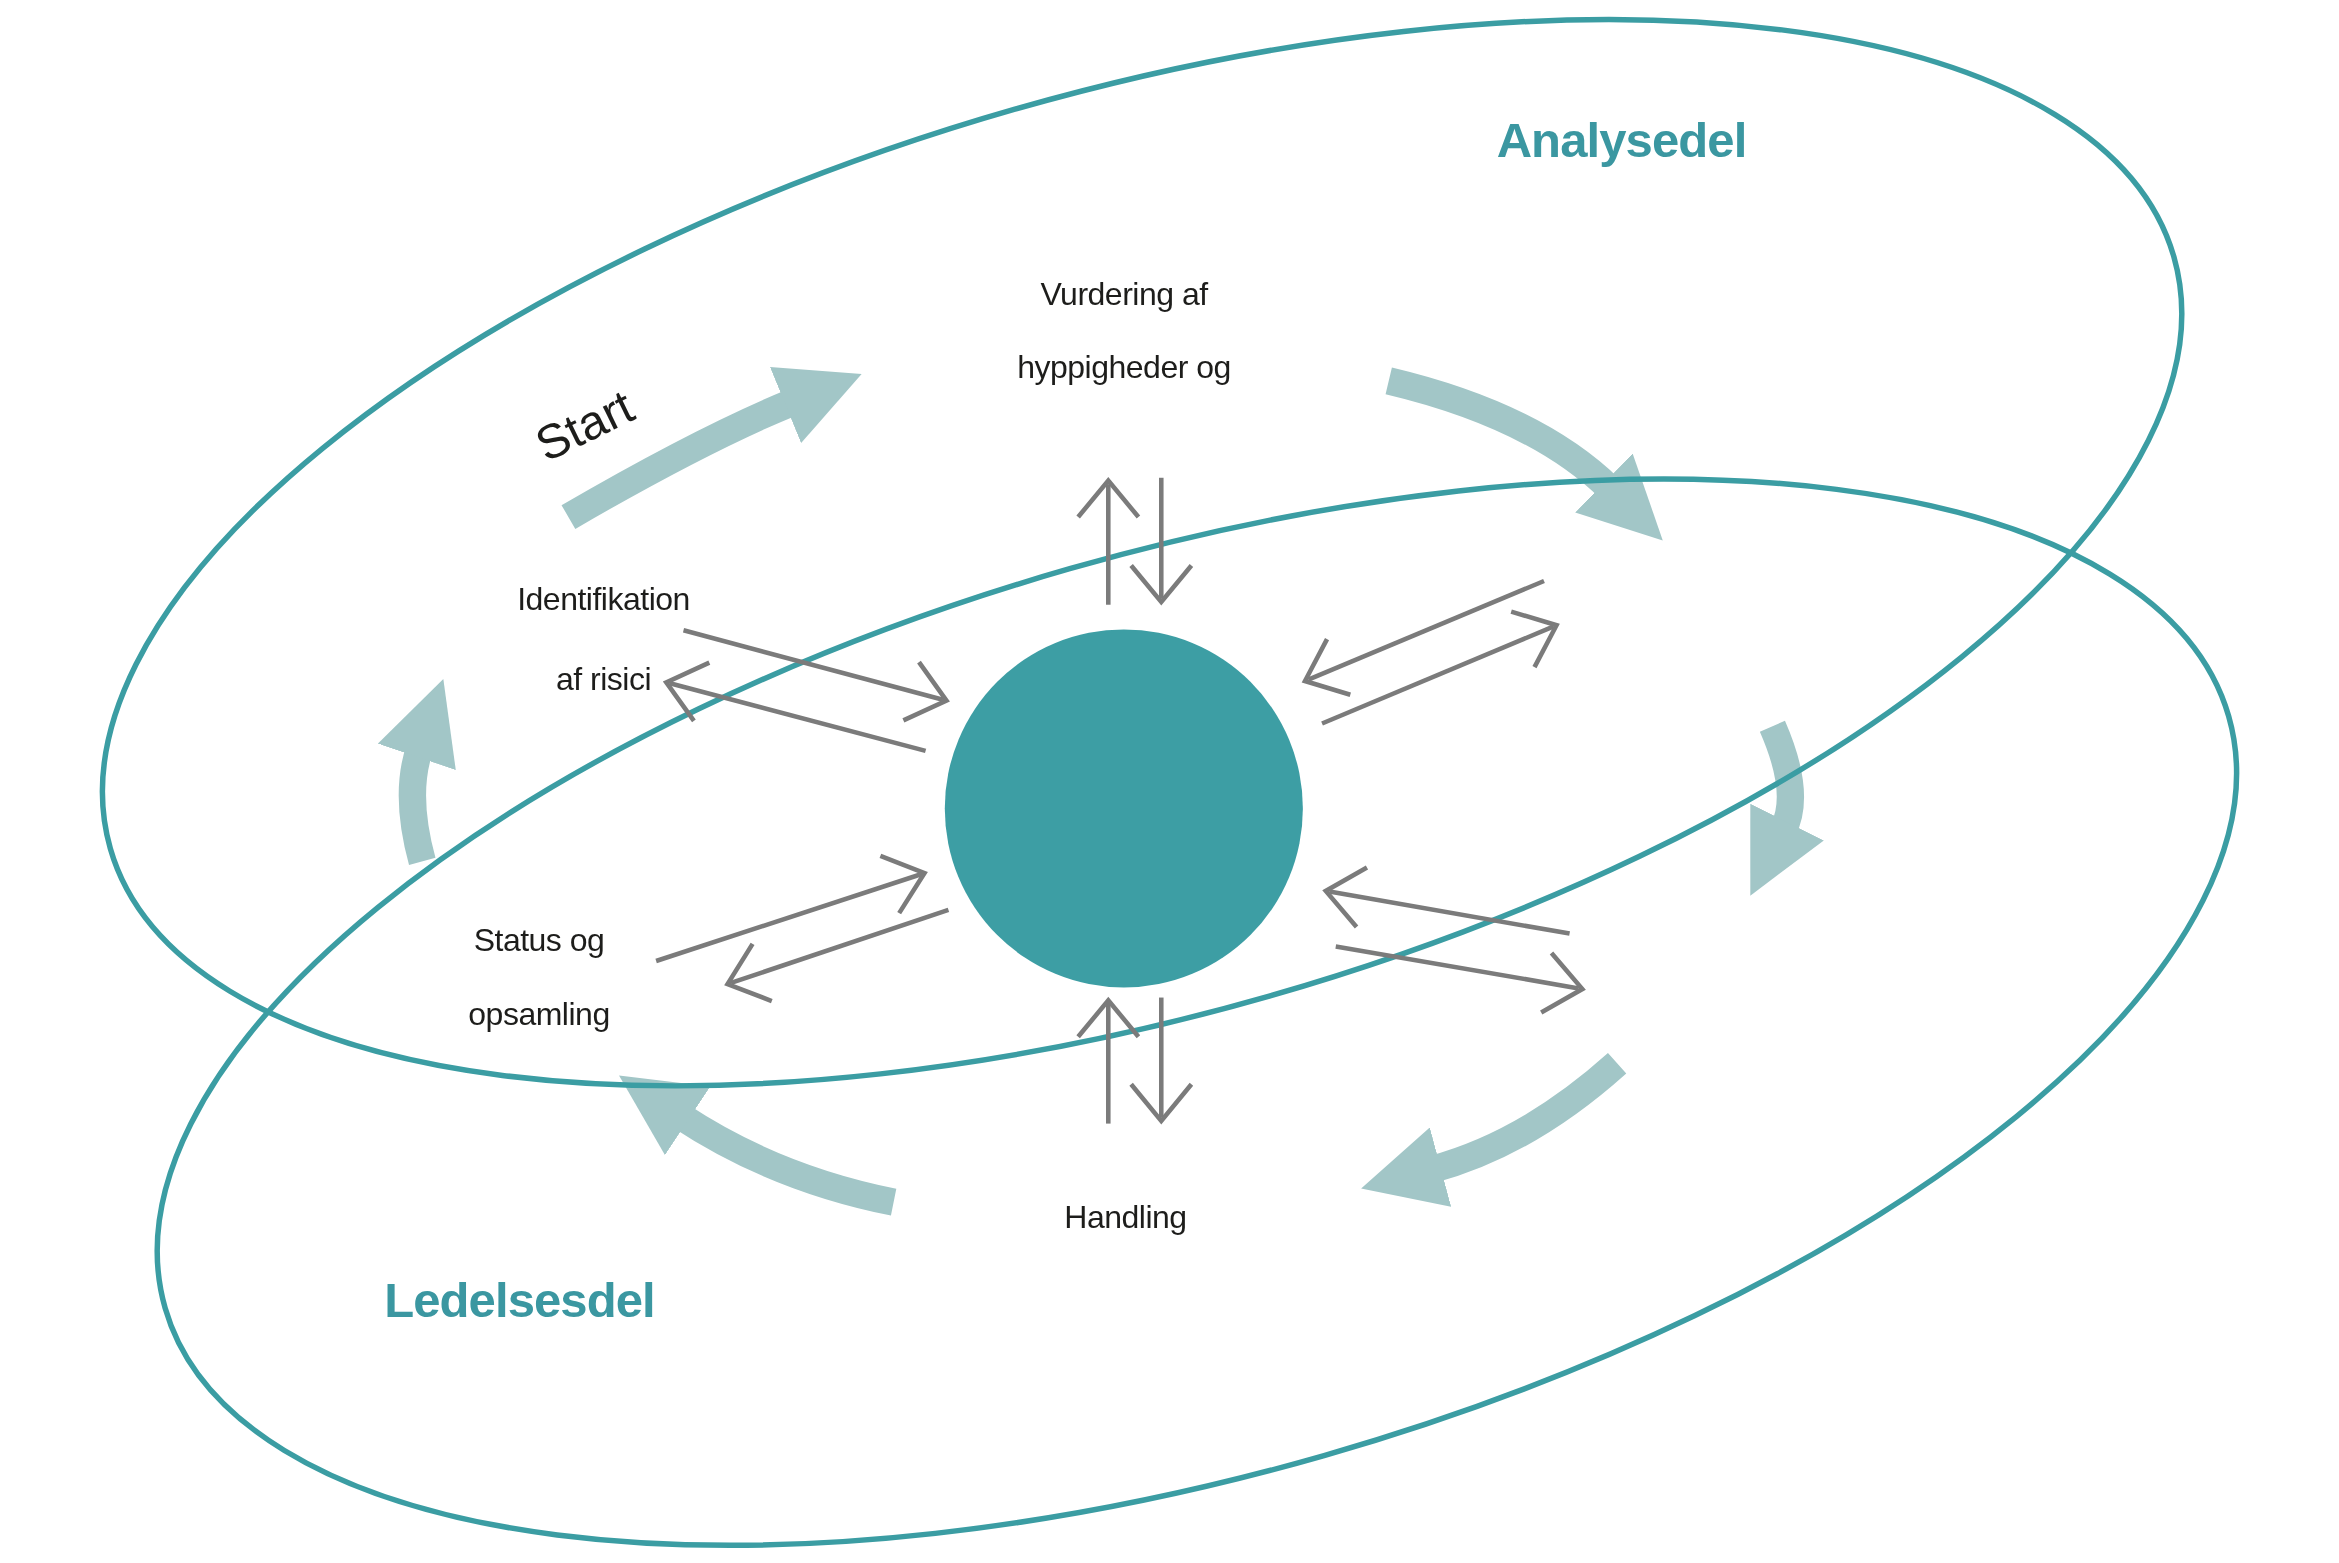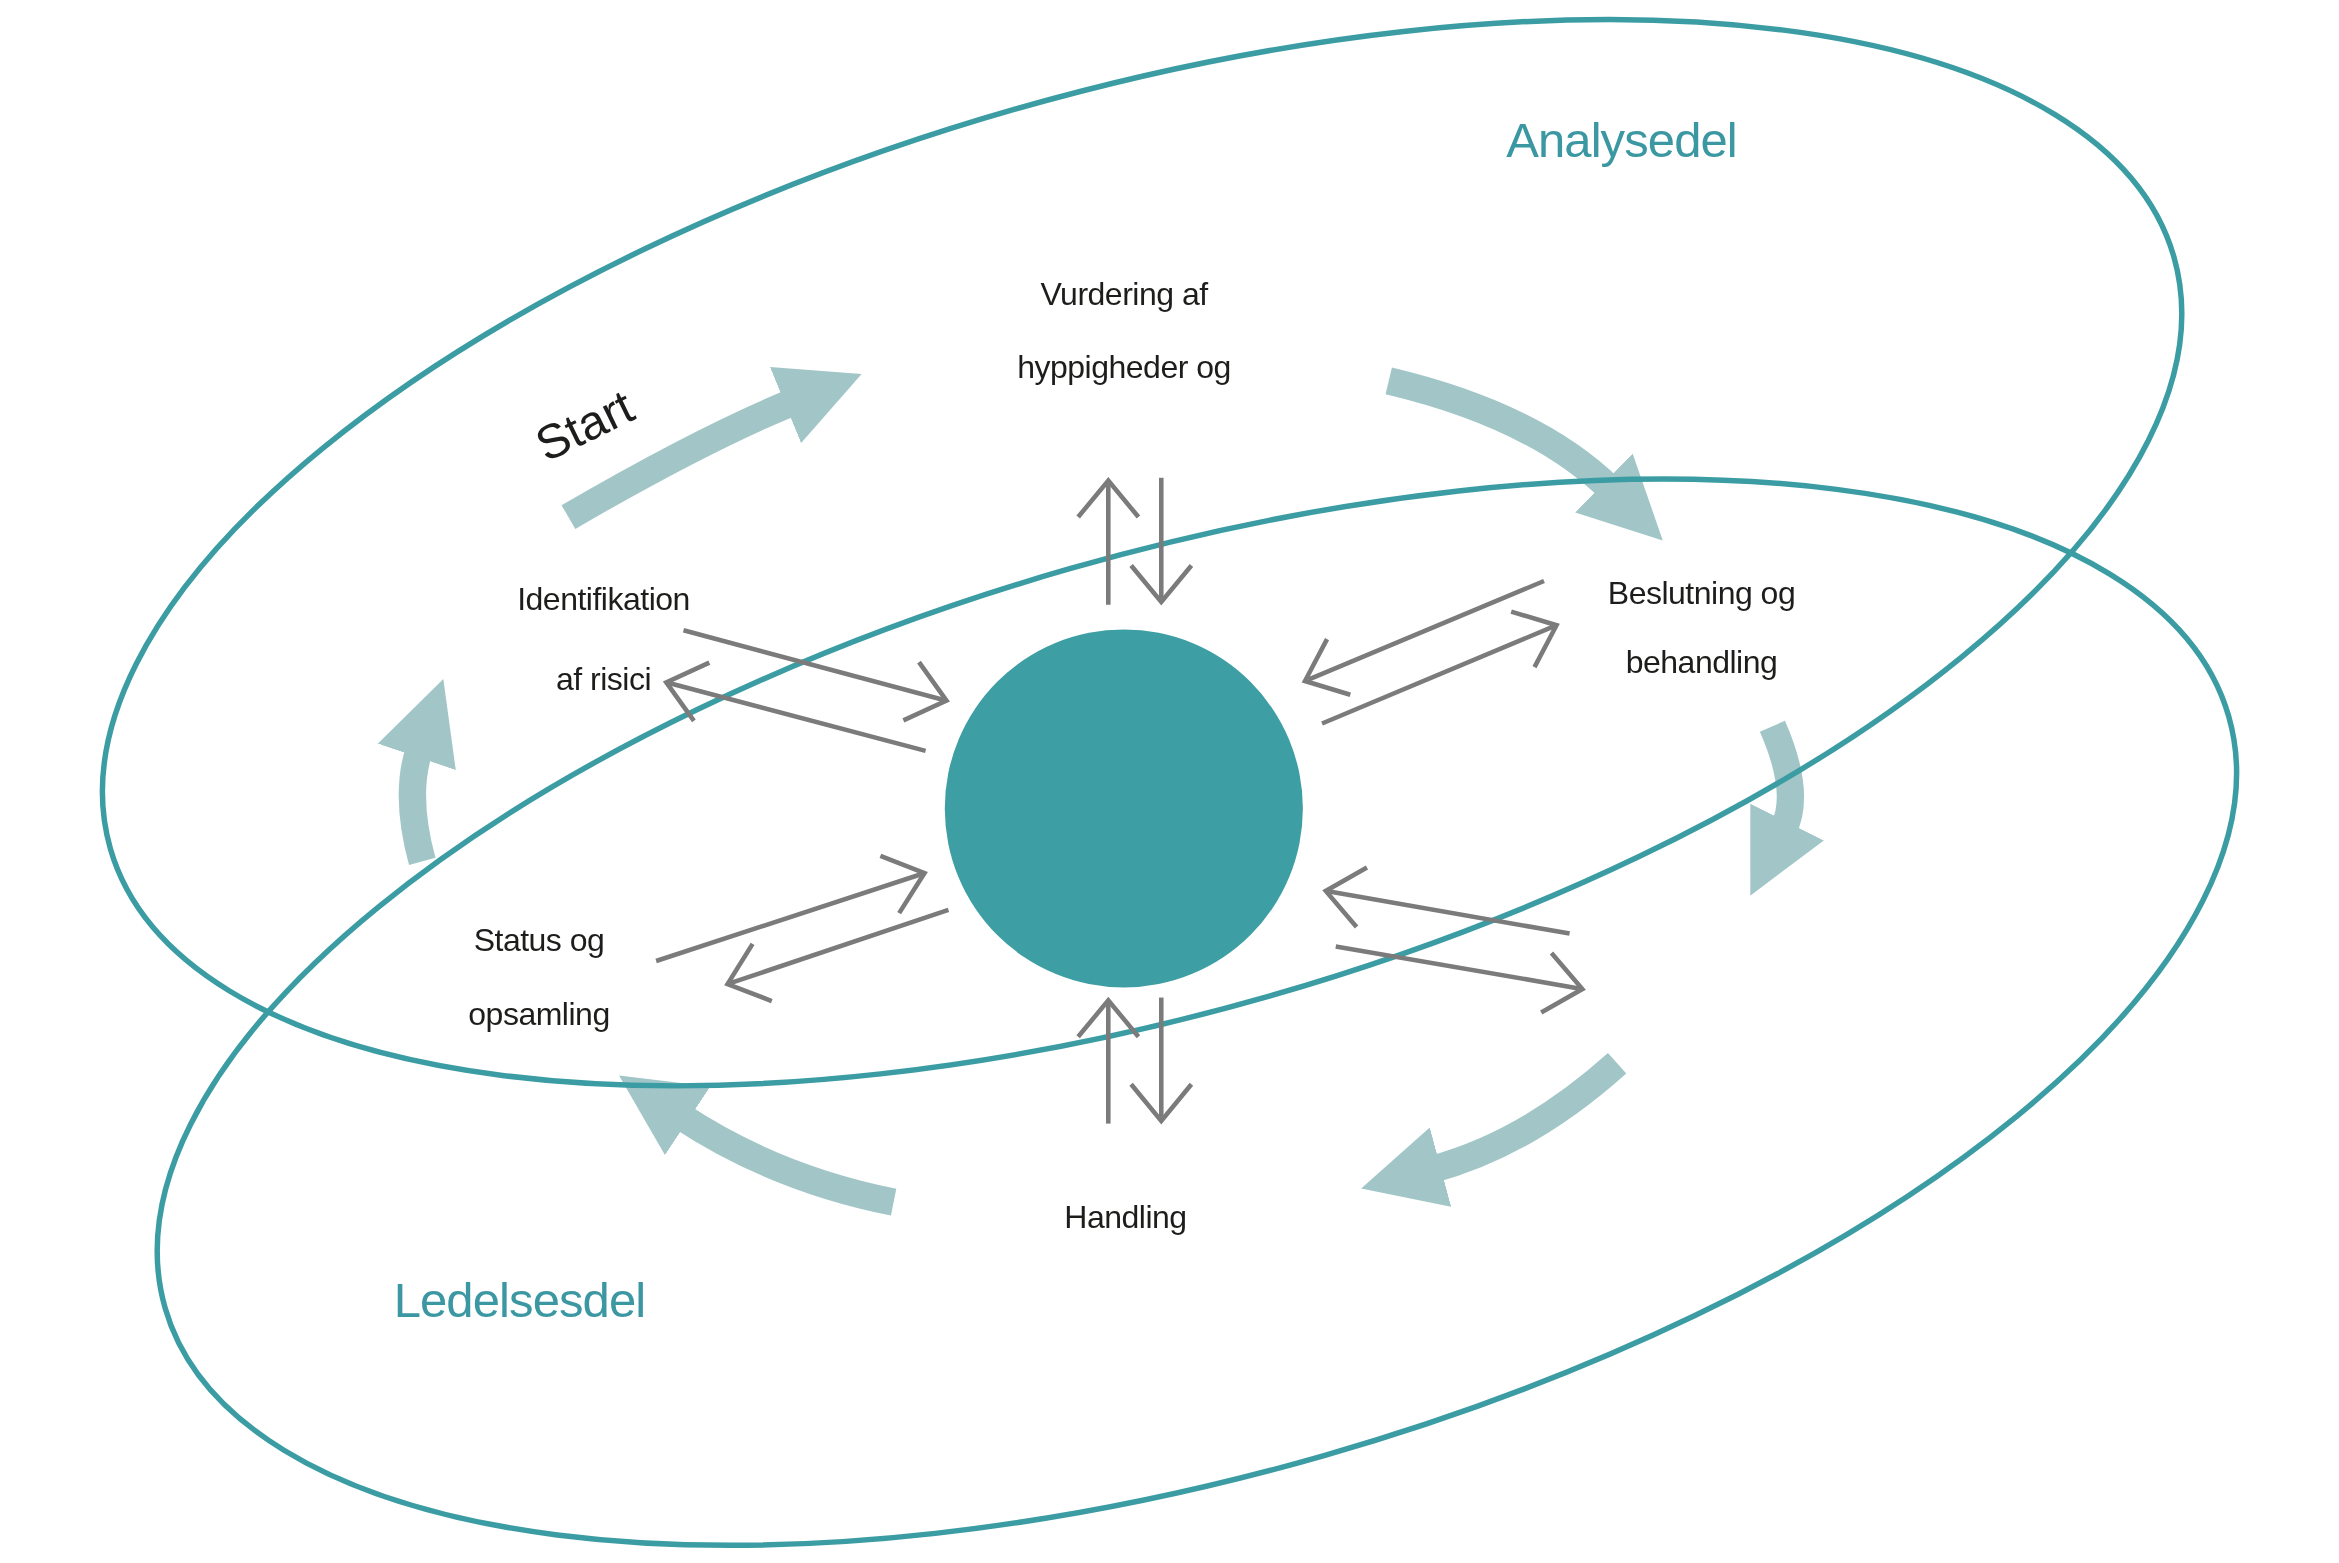--- a/index.html
+++ b/index.html
@@ -4,21 +4,21 @@
 <style>
   html,body { margin:0; padding:0; background:#fff; }
   .stage {
     position:relative; width:2339px; height:1563px;
     background:#ffffff; overflow:hidden;
     font-family:"Liberation Sans", sans-serif;
   }
   .stage svg { position:absolute; left:0; top:0; }
   .label { position:absolute; color:#1d1d1b; text-align:center; }
   .node  { font-size:32px; letter-spacing:-0.5px; }
-  .region{ font-size:49px; font-weight:normal; color:#3b97a1; letter-spacing:-0.9px; }
+  .region{ font-size:49px; font-weight:bold; color:#3b97a1; letter-spacing:-0.9px; }
   .start { font-size:48px; transform:rotate(-26deg); transform-origin:center; }
   .erfaring {
     position:absolute; left:945px; top:630px; width:358px; height:358px;
     display:flex; align-items:center; justify-content:center;
     color:#ffffff; font-size:60px; font-weight:bold; letter-spacing:-0.5px;
   }
   .tl { display:block; }
 </style>
 </head>
 <body>
@@ -70,24 +70,20 @@
   <div class="label region" style="left:337px; top:1268px; width:365px; line-height:64px;">Ledelsesdel</div>
 
   <div class="label start" style="left:493px; top:391px; width:183px; line-height:69px;">Start</div>
 
 
   <div class="label node" style="left:804px; top:258px; width:640px; line-height:73px;">
     <span class="tl">Vurdering af</span>
     <span class="tl">hyppigheder og</span>
   </div>
 
-  <div class="label node" style="left:1473px; top:559px; width:457px; line-height:69px;">
-    <span class="tl">Beslutning og</span>
-    <span class="tl">behandling</span>
-  </div>
 
 
   <div class="label node" style="left:943px; top:1188px; width:365px; line-height:58px;">
     <span class="tl">Handling</span>
   </div>
 
   <div class="label node" style="left:338px; top:903px; width:402px; line-height:74px;">
     <span class="tl">Status og</span>
     <span class="tl">opsamling</span>
   </div>

